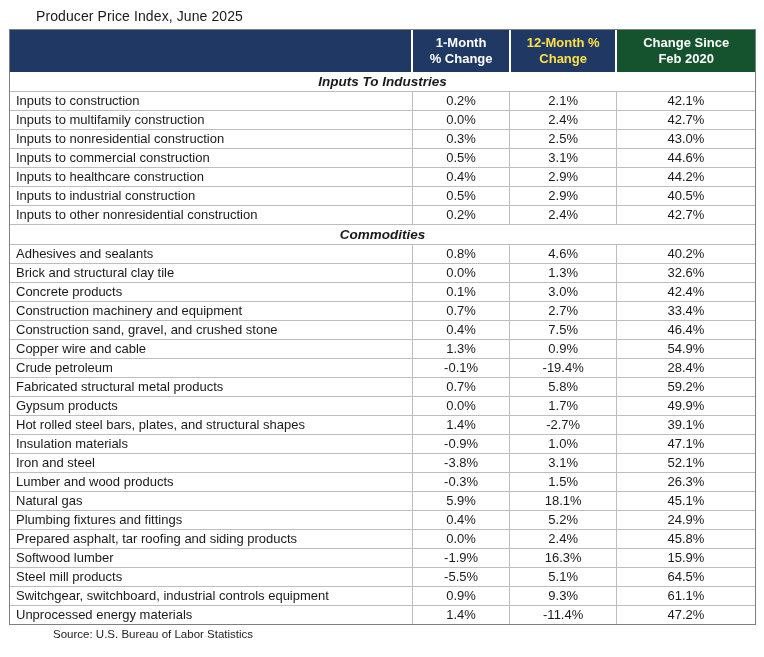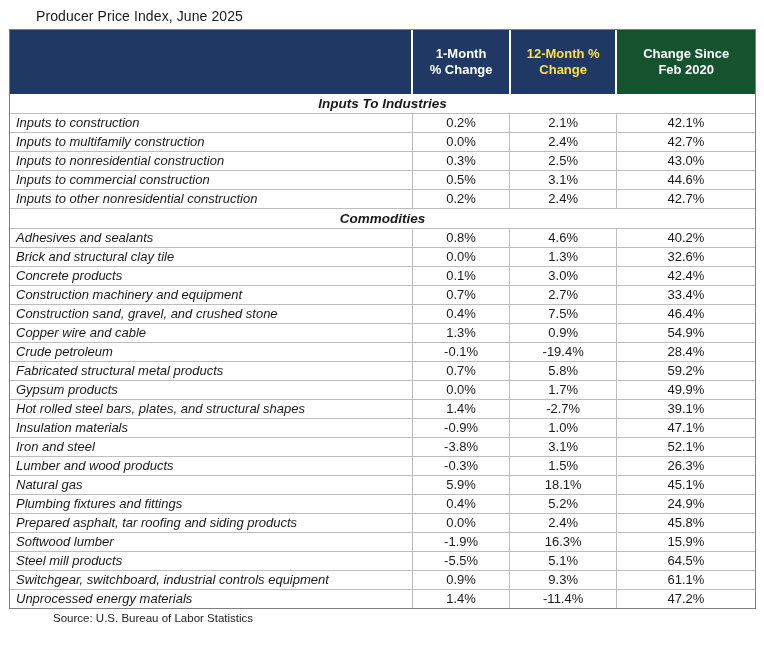--- a/index.html
+++ b/index.html
@@ -38,37 +38,37 @@
   thead th {
     background: #1F3864;
     color: #ffffff;
     font-weight: bold;
     font-size: 13px;
     line-height: 1.25;
     text-align: center;
     vertical-align: middle;
     white-space: pre-line;
     height: 34px;
-    padding: 15px 2px;
+    padding: 4px 2px;
     border: none;
     border-left: 2px solid #ffffff;
   }
   thead th:first-child { border-left: none; }
   tbody td {
     border: 1px solid #bdbdbd;
     font-size: 13px;
     color: #1a1a1a;
     height: 18px;
     line-height: 18px;
     padding: 0 4px;
     overflow: hidden;
     white-space: nowrap;
     background: #ffffff;
   }
-  tbody td:first-child { border-left: none; font-style: italic; }
+  tbody td:first-child { border-left: none; }
   tbody td:last-child  { border-right: none; }
   tbody tr:first-child td { border-top: none; }
   tbody tr:last-child td  { border-bottom: none; }
   td.label-cell { text-align: left; padding-left: 6px; }
   td.value-cell { text-align: center; }
   tr.section-row td {
     text-align: center;
     font-weight: bold;
     font-style: italic;
     font-size: 13.5px;
@@ -128,20 +128,32 @@
             <td class="value-cell">2.5%</td>
             <td class="value-cell">43.0%</td>
           </tr>
           <tr>
             <td class="label-cell">Inputs to commercial construction</td>
             <td class="value-cell">0.5%</td>
             <td class="value-cell">3.1%</td>
             <td class="value-cell">44.6%</td>
           </tr>
           <tr>
+            <td class="label-cell">Inputs to healthcare construction</td>
+            <td class="value-cell">0.4%</td>
+            <td class="value-cell">2.9%</td>
+            <td class="value-cell">44.2%</td>
+          </tr>
+          <tr>
+            <td class="label-cell">Inputs to industrial construction</td>
+            <td class="value-cell">0.5%</td>
+            <td class="value-cell">2.9%</td>
+            <td class="value-cell">40.5%</td>
+          </tr>
+          <tr>
             <td class="label-cell">Inputs to other nonresidential construction</td>
             <td class="value-cell">0.2%</td>
             <td class="value-cell">2.4%</td>
             <td class="value-cell">42.7%</td>
           </tr>
           <tr class="section-row">
             <td colspan="4">Commodities</td>
           </tr>
           <tr>
             <td class="label-cell">Adhesives and sealants</td>

